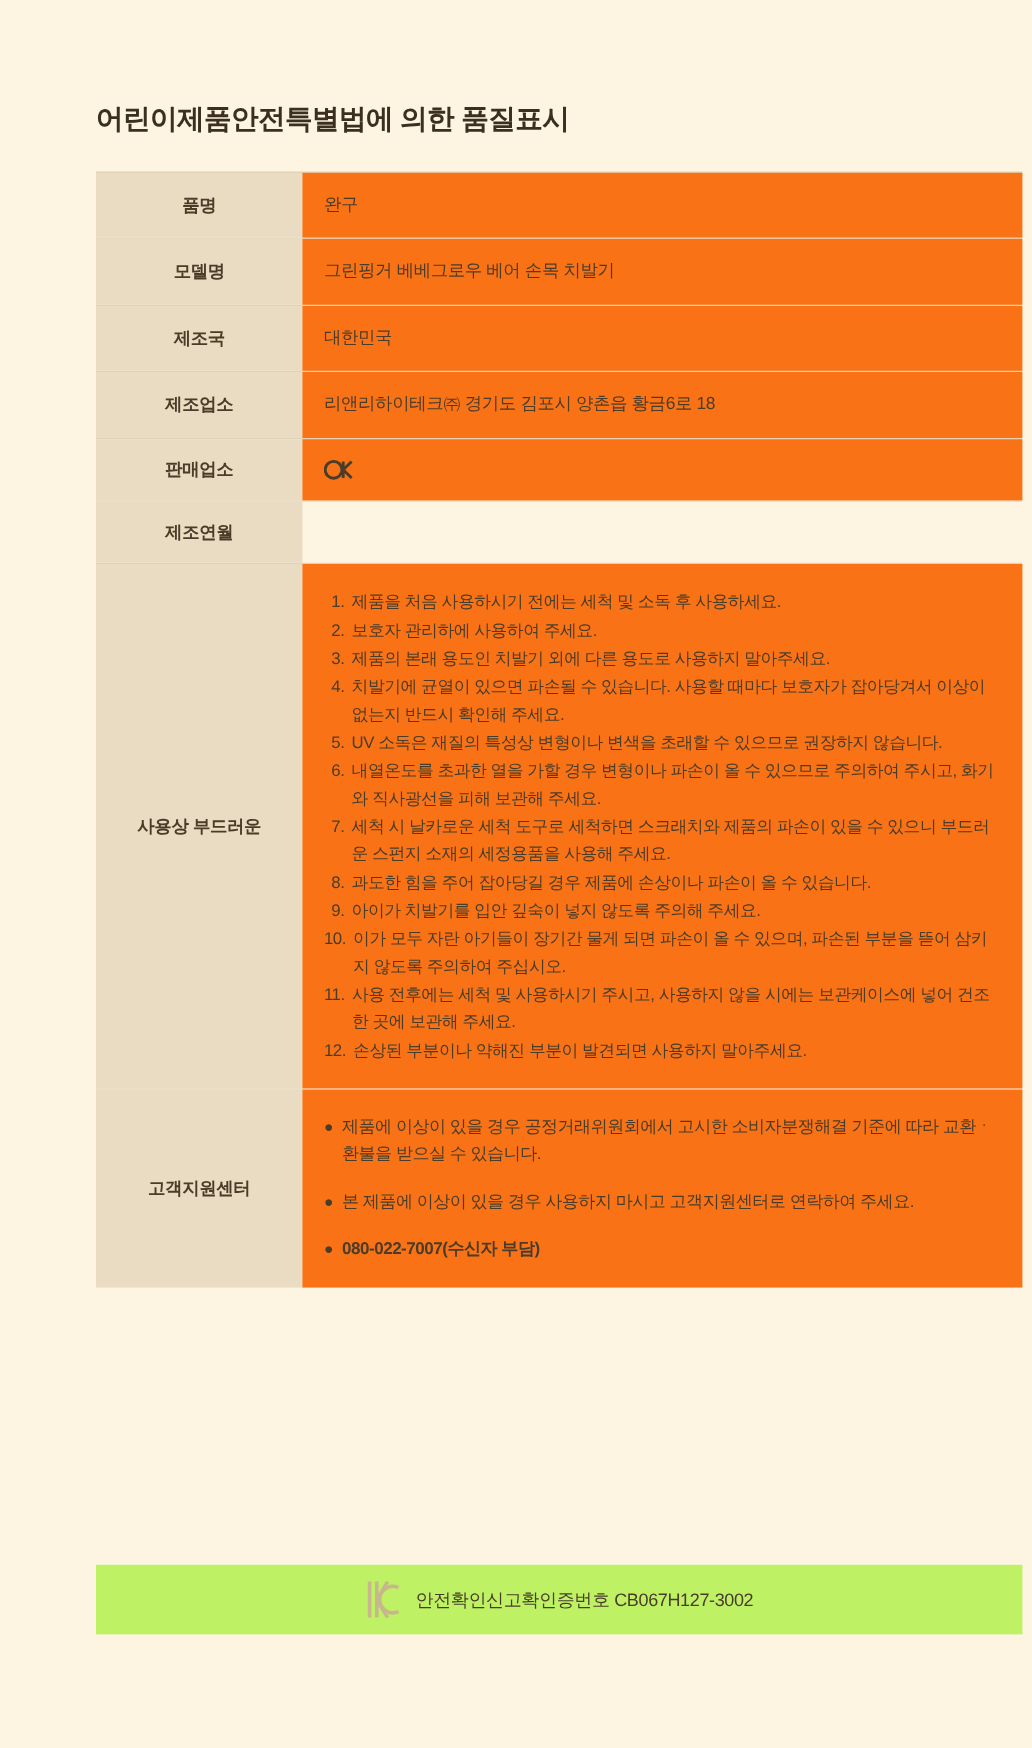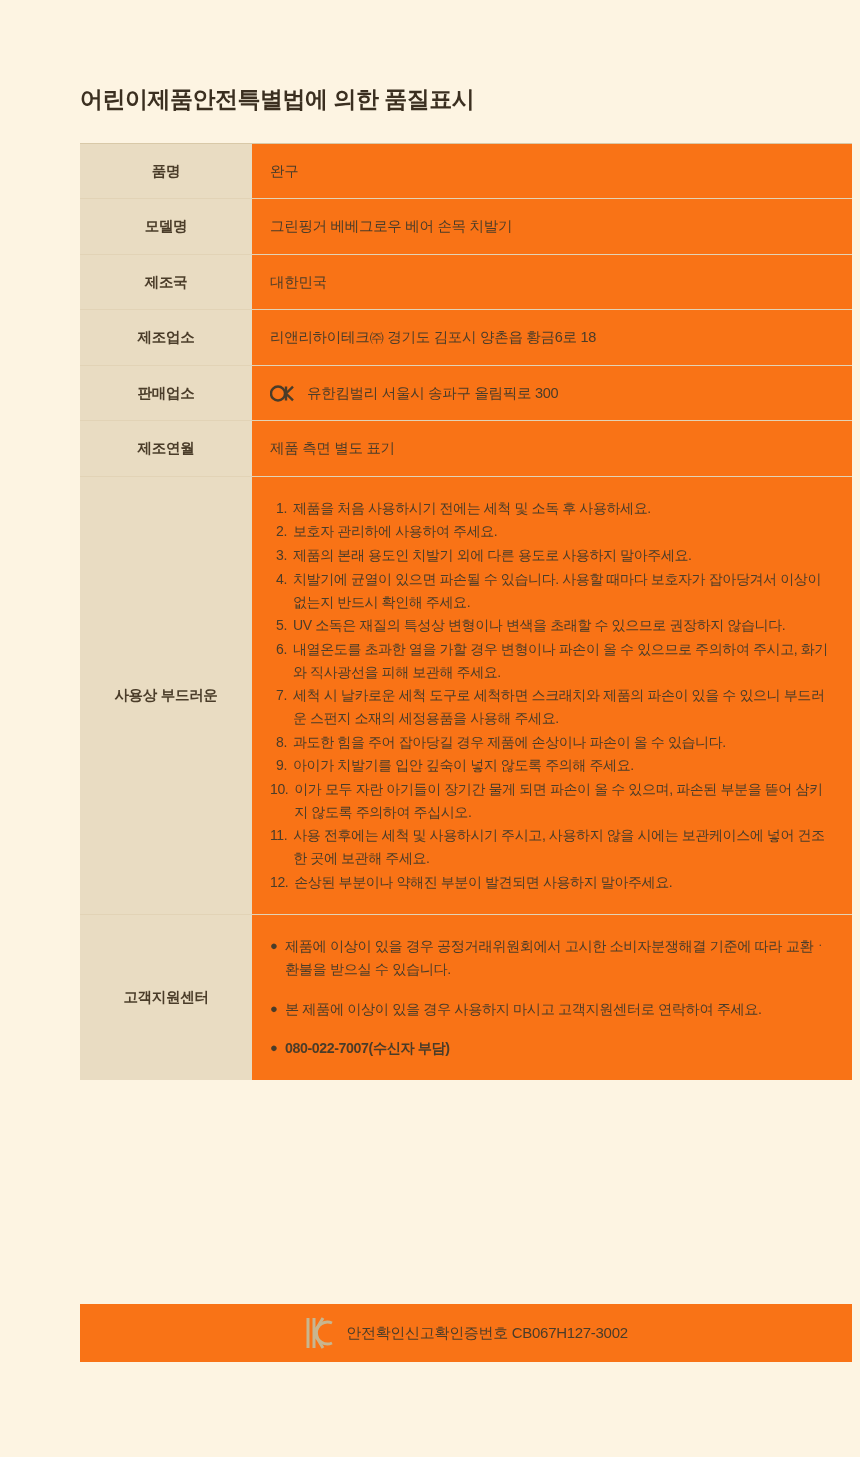--- a/index.html
+++ b/index.html
@@ -128,21 +128,21 @@
     line-height: 1.75;
   }
   .support-text { flex: 1; }
   .phone { font-weight: bold; }
   .footer {
     position: absolute;
     left: 44px;
     bottom: 95px;
     width: 772px;
     height: 58px;
-    background: #f97316;
+    background: #bef264;
     display: flex;
     align-items: center;
     justify-content: center;
     gap: 12px;
   }
   .kc-mark svg { display: block; }
   .footer-text {
     font-size: 15px;
     color: #4a3c29;
     letter-spacing: -0.3px;
@@ -181,28 +181,26 @@
     <div class="row">
       <div class="label-cell">판매업소</div>
       <div class="value-cell">
         <div class="seller-line">
           <span class="kimberly-logo">
             <svg width="30" height="17" viewBox="0 0 30 17">
               <circle cx="8" cy="8.5" r="7" fill="none" stroke="#4a3c29" stroke-width="2.4"></circle>
               <path d="M16 1.6 L16 15.4 M16 8.5 L23 1.6 M16 8.5 L23 15.4" fill="none" stroke="#4a3c29" stroke-width="2.4"></path>
             </svg>
           </span>
-          <span>유한킴벌리  서울시 송파구 올림픽로 300</span>
         </div>
       </div>
     </div>
 
     <div class="row">
       <div class="label-cell">제조연월</div>
-      <div class="value-cell">제품 측면 별도 표기</div>
     </div>
 
     <div class="row tall">
       <div class="label-cell">사용상 부드러운</div>
       <div class="value-cell">
         <ul class="notice-list">
           <li>
               <span class="notice-num">1.</span>
               <span class="notice-text">제품을 처음 사용하시기 전에는 세척 및 소독 후 사용하세요.</span>
             </li>

